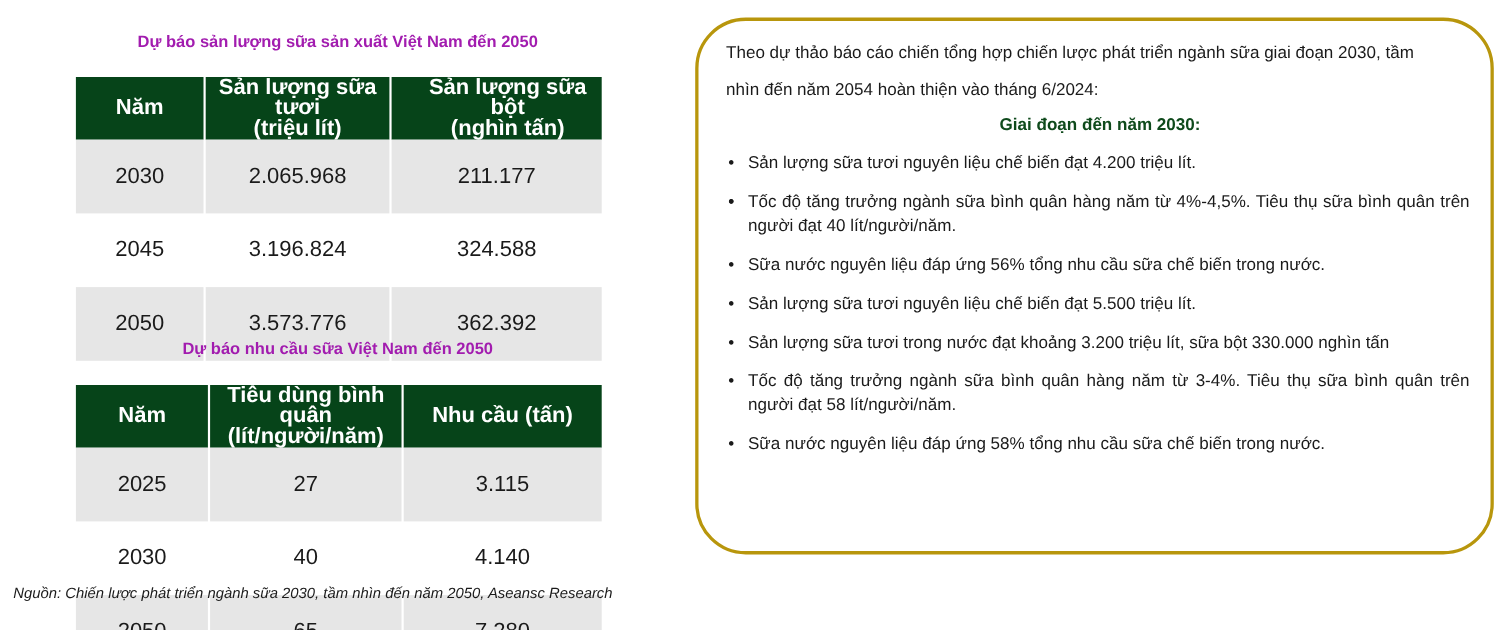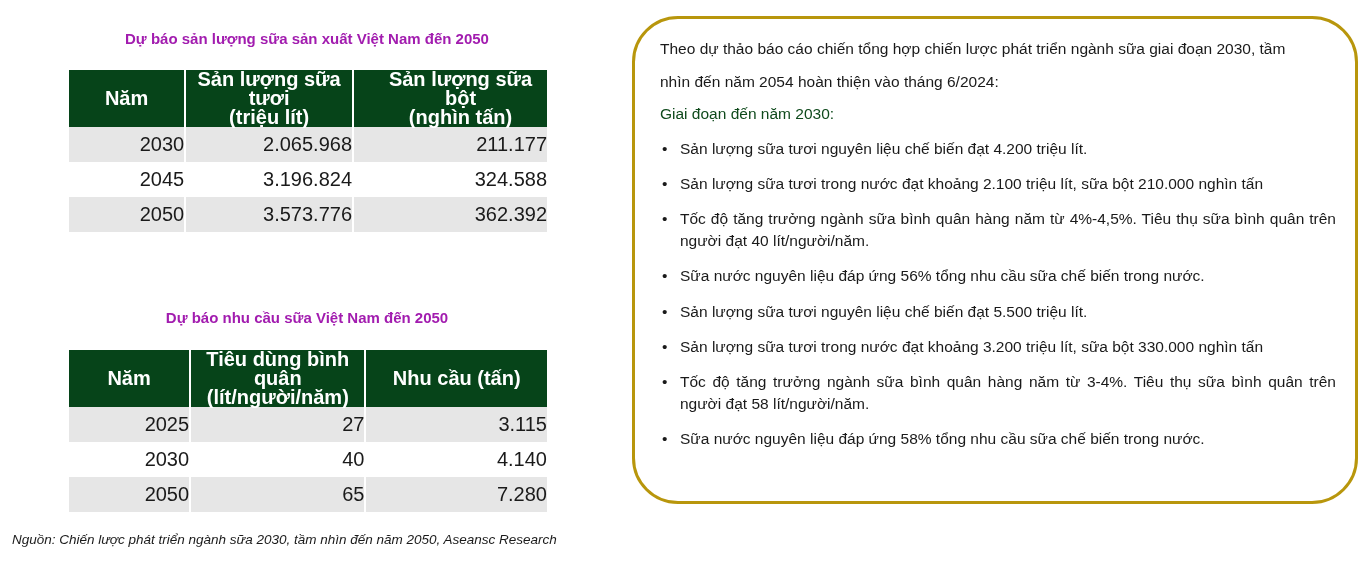--- a/index.html
+++ b/index.html
@@ -2,28 +2,28 @@
 <html><head>
 <meta charset="utf-8">
 <style>
   html, body { margin:0; padding:0; background:#ffffff; }
   body { width:1367px; height:573px; position:relative; overflow:hidden;
          font-family:"Liberation Sans", "DejaVu Sans", sans-serif; color:#1a1a1a; }
   .tbl-title { position:absolute; font-weight:bold; color:#a21caf; font-size:15px; text-align:center; }
   table.data { position:absolute; border-collapse:separate; border-spacing:2px 0; font-size:20px; }
   table.data th { background:#064419; color:#ffffff; font-weight:bold; text-align:center;
                   line-height:19px; padding:0 4px; height:47px; }
-  table.data td { text-align:right; height:35px; padding:0; }
+  table.data td { text-align:center; height:35px; padding:16px; }
   table.data tr.odd td { background:#e6e6e6; }
   .source { position:absolute; left:12px; top:532px; font-style:italic; font-size:13.5px; color:#1a1a1a; }
   .box { position:absolute; left:632px; top:16px; width:726px; height:488px; box-sizing:border-box;
          border:3px solid #b8960c; border-radius:46px; }
   .box-content { position:absolute; left:660px; top:36px; width:680px; font-size:15.5px; color:#1a1a1a; }
   .para { line-height:33px; margin:0; }
-  .sec { color:#0f4a1c; font-weight:normal; margin:0; line-height:20px; }
+  .sec { color:#0f4a1c; font-weight:bold; margin:0; line-height:20px;text-align:center; }
   ul.bl { list-style:none; margin:0; padding:0; }
   ul.bl li { position:relative; padding-left:20px; line-height:22px; margin:0; }
   ul.bl li .dot { position:absolute; left:2px; top:0; }
 </style>
 </head>
 <body>
 
 <div class="tbl-title" style="left:68px; top:30px; width:478px;">Dự báo sản lượng sữa sản xuất Việt Nam đến 2050</div>
 <table class="data" style="left:67px; top:70px; width:482px;">
   <thead>
@@ -83,21 +83,21 @@
 <div class="source">Nguồn: Chiến lược phát triển ngành sữa 2030, tầm nhìn đến năm 2050, Aseansc Research</div>
 
 <div class="box"></div>
 <div class="box-content">
   <p class="para" style="margin-top:-4px;">Theo dự thảo báo cáo chiến tổng hợp chiến lược phát triển ngành sữa giai đoạn 2030, tầm</p>
   <p class="para">nhìn đến năm 2054 hoàn thiện vào tháng 6/2024:</p>
 
   <p class="sec" style="margin-top:6px;">Giai đoạn đến năm 2030:</p>
   <ul class="bl" style="margin-top:14px;">
     <li><span class="dot">•</span><span>Sản lượng sữa tươi nguyên liệu chế biến đạt 4.200 triệu lít.</span></li>
-    <li style="margin-top:13px;"><span class="dot">•</span><span>Sản lượng sữa tươi trong nước đạt khoảng 2.100 triệu lít, sữa bột 210.000 nghìn tấn</span></li>
+    <li style="margin-top:13px;"><span class="dot">•</span></li>
     <li style="margin-top:13px; padding-right:4px; text-align:justify;"><span class="dot">•</span><span>Tốc độ tăng trưởng ngành sữa bình quân hàng năm từ 4%-4,5%. Tiêu thụ sữa bình quân trên người đạt 40 lít/người/năm.</span></li>
     <li style="margin-top:13px;"><span class="dot">•</span><span>Sữa nước nguyên liệu đáp ứng 56% tổng nhu cầu sữa chế biến trong nước.</span></li>
   </ul>
 
   <ul class="bl" style="margin-top:14px;">
     <li><span class="dot">•</span><span>Sản lượng sữa tươi nguyên liệu chế biến đạt 5.500 triệu lít.</span></li>
     <li style="margin-top:13px;"><span class="dot">•</span><span>Sản lượng sữa tươi trong nước đạt khoảng 3.200 triệu lít, sữa bột 330.000 nghìn tấn</span></li>
     <li style="margin-top:13px; padding-right:4px; text-align:justify;"><span class="dot">•</span><span>Tốc độ tăng trưởng ngành sữa bình quân hàng năm từ 3-4%. Tiêu thụ sữa bình quân trên người đạt 58 lít/người/năm.</span></li>
     <li style="margin-top:13px;"><span class="dot">•</span><span>Sữa nước nguyên liệu đáp ứng 58% tổng nhu cầu sữa chế biến trong nước.</span></li>
   </ul>

